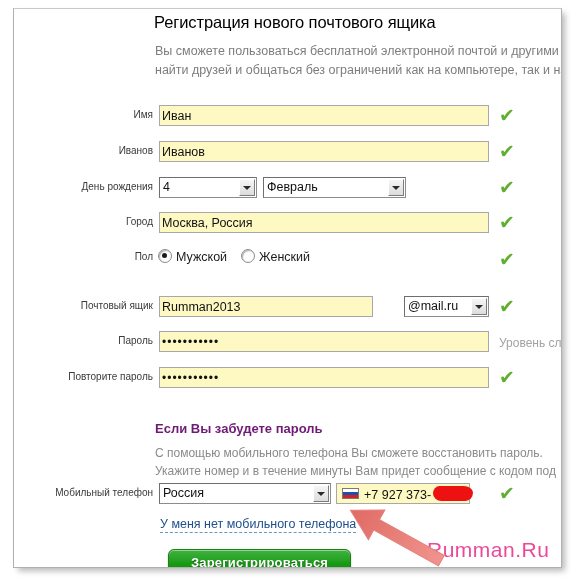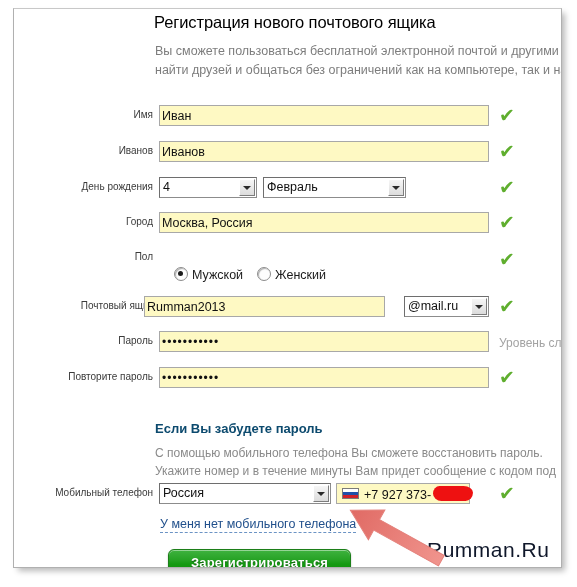--- a/index.html
+++ b/index.html
@@ -173,21 +173,21 @@
     color: #a3a3a3;
     white-space: nowrap;
   }
 
   
   .sect-title {
     position: absolute;
     left: 141px;
     font-size: 13px;
     font-weight: bold;
-    color: #0c4a6e;
+    color: #701a75;
     white-space: nowrap;
   }
   .sect-body {
     position: absolute;
     left: 141px;
     font-size: 12px;
     color: #8a8a8a;
     line-height: 18px;
     white-space: nowrap;
   }
@@ -239,21 +239,21 @@
     letter-spacing: 0.2px;
     text-shadow: 0 1px 1px rgba(0,0,0,0.45);
     cursor: pointer;
     white-space: nowrap;
   }
 
   
   .wmark {
     position: absolute;
     font-size: 21px;
-    color: #0f172a;
+    color: #ec4899;
     letter-spacing: 0.5px;
     white-space: nowrap;
     font-family: "Liberation Sans", sans-serif;
   }
 
   
   #arrow { position: absolute; left: 330px; top: 500px; width: 130px; height: 70px; pointer-events: none; }
 </style>
 </head>
 <body>
@@ -297,29 +297,29 @@
     </div>
 
     <div class="row" style="top:203px;">
       <div class="lbl">Город</div>
       <input class="txt" style="left: 145px; top: 0px; width: 330px;" value="Москва, Россия">
       <div class="chk" style="left:485px; top:1px;">✔</div>
     </div>
 
     <div class="row" style="top:238px;">
       <div class="lbl">Пол</div>
-      <div class="radio-wrap" style="left:160px;margin-top:18px;">
+      <div class="radio-wrap" style="left:144px;">
         <span><span class="rdo on"></span><span class="rlabel">Мужской</span></span><span><span class="rdo"></span><span>Женский</span></span>
       </div>
       <div class="chk" style="left:485px; top:3px;">✔</div>
     </div>
 
     <div class="row" style="top:287px;">
       <div class="lbl">Почтовый ящик</div>
-      <input class="txt" style="left: 130px; top: 0px; width: 241px;" value="Rumman2013">
+      <input class="txt" style="left: 145px; top: 0px; width: 214px;" value="Rumman2013">
       <div class="sel" style="left:390px; top:0; width:85px;">
         <span class="sv">@mail.ru</span>
         <span class="arrowbox"></span>
       </div>
       <div class="chk" style="left:485px; top:1px;">✔</div>
     </div>
 
     <div class="row" style="top:322px;">
       <div class="lbl">Пароль</div>
       <input class="txt pw" style="left: 145px; top: 0px; width: 330px;" value="•••••••••••">

